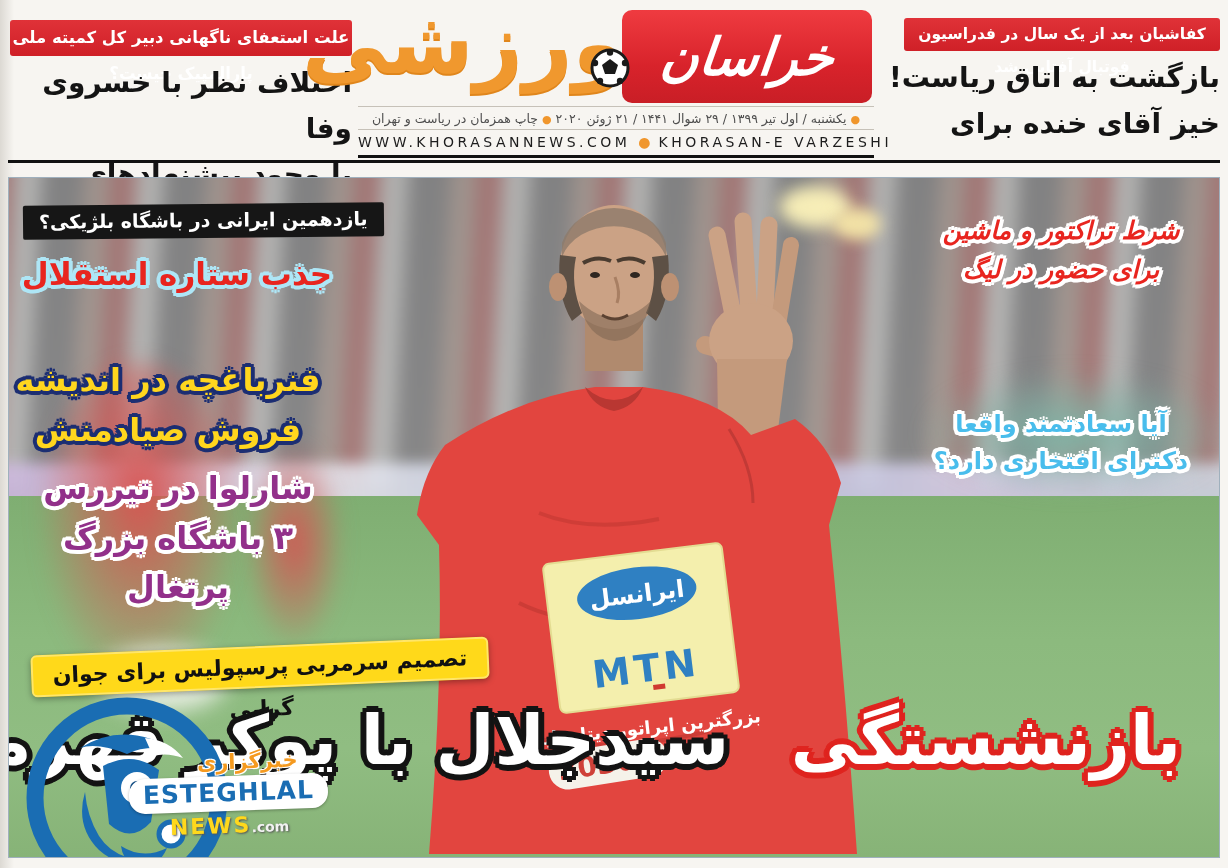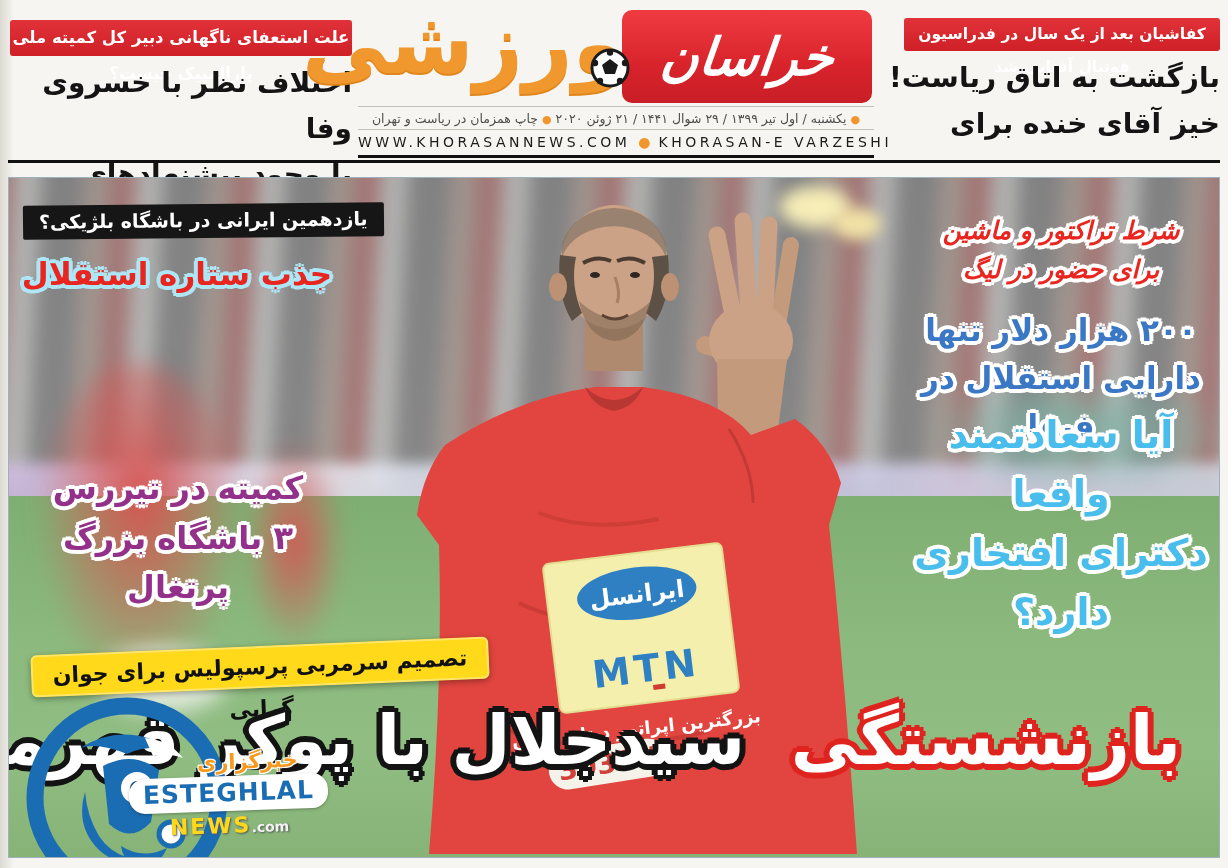--- a/index.html
+++ b/index.html
@@ -98,37 +98,37 @@
   .hl-charleroi{left:0;top:72px;width:336px;font-size:31px;color:#e8251f;
     text-shadow:0 0 2px #aee6f6,2px 0 #aee6f6,-2px 0 #aee6f6,0 2px #aee6f6,0 -2px #aee6f6,3px 3px #aee6f6,-3px 3px #aee6f6,3px -3px #aee6f6,-3px -3px #aee6f6,4px 0 #aee6f6,-4px 0 #aee6f6,0 4px #aee6f6,0 -4px #aee6f6;}
   .hl-fener{left:-6px;top:178px;width:330px;font-size:32px;color:#ffd61e;
     text-shadow:0 0 2px #1d2f73,2px 0 #1d2f73,-2px 0 #1d2f73,0 2px #1d2f73,0 -2px #1d2f73,3px 3px #1d2f73,-3px 3px #1d2f73,3px -3px #1d2f73,-3px -3px #1d2f73,4px 0 #1d2f73,-4px 0 #1d2f73,0 4px #1d2f73,0 -4px #1d2f73;}
   .hl-taremi{left:4px;top:286px;width:330px;font-size:32px;color:#92308a;
     text-shadow:0 0 2px #fff,2px 0 #fff,-2px 0 #fff,0 2px #fff,0 -2px #fff,3px 3px #fff,-3px 3px #fff,3px -3px #fff,-3px -3px #fff,4px 0 #fff,-4px 0 #fff,0 4px #fff,0 -4px #fff;}
   .hl-tractor{right:8px;top:34px;width:300px;font-size:25px;color:#e8251f;
     text-shadow:0 0 2px #fff,2px 0 #fff,-2px 0 #fff,0 2px #fff,0 -2px #fff,3px 3px #fff,-3px 3px #fff,3px -3px #fff,-3px -3px #fff,4px 0 #fff,-4px 0 #fff,0 4px #fff,0 -4px #fff;font-style:italic;}
   .hl-fifa{right:8px;top:128px;width:300px;font-size:31px;color:#3a77c4;
     text-shadow:0 0 2px #fff,2px 0 #fff,-2px 0 #fff,0 2px #fff,0 -2px #fff,3px 3px #fff,-3px 3px #fff,3px -3px #fff,-3px -3px #fff,4px 0 #fff,-4px 0 #fff,0 4px #fff,0 -4px #fff;}
-  .hl-saadat{right:8px;top:228px;width:300px;font-size:38px;color:#49bdec;
+  .hl-saadat{right:8px;top:228px;width:300px;font-size:24px;color:#49bdec;
     text-shadow:0 0 2px #fff,2px 0 #fff,-2px 0 #fff,0 2px #fff,0 -2px #fff,3px 3px #fff,-3px 3px #fff,3px -3px #fff,-3px -3px #fff,4px 0 #fff,-4px 0 #fff,0 4px #fff,0 -4px #fff;}
 
   .yellow-strip{
     position:absolute;left:22px;top:468px;width:458px;height:42px;z-index:2;
     background:#ffd91a;border-radius:6px;transform:rotate(-2.4deg);
     color:#111;font-weight:bold;font-size:22px;direction:rtl;text-align:center;line-height:42px;
     box-shadow:0 2px 6px rgba(0,0,0,.35), inset 0 0 0 2px rgba(255,255,255,.35);
   }
 
   .big-headline{
     position:absolute;right:0;left:0;top:520px;z-index:3;
     direction:rtl;text-align:right;padding-right:38px;white-space:nowrap;
     font-size:68px;font-weight:bold;letter-spacing:-2px;color:#fff;line-height:1.25;
   }
   .big-headline .w-red{
-    margin-left:22px;
+    margin-left:38px;
     text-shadow:0 0 3px #df241f,3px 0 #df241f,-3px 0 #df241f,0 3px #df241f,0 -3px #df241f,4px 4px #df241f,-4px 4px #df241f,4px -4px #df241f,-4px -4px #df241f,6px 0 #df241f,-6px 0 #df241f,0 6px #df241f,0 -6px #df241f;
   }
   .big-headline .w-black{
     text-shadow:0 0 3px #141414,3px 0 #141414,-3px 0 #141414,0 3px #141414,0 -3px #141414,4px 4px #141414,-4px 4px #141414,4px -4px #141414,-4px -4px #141414,6px 0 #141414,-6px 0 #141414,0 6px #141414,0 -6px #141414;
   }
 
   
   .watermark{position:absolute;left:16px;top:518px;width:330px;height:200px;z-index:4;}
   .wm-circle{position:absolute;left:0;top:0;width:205px;height:205px;}
   .wm-texts{position:absolute;left:104px;top:54px;transform:rotate(-2deg);}
@@ -268,33 +268,31 @@
       </g>
     </svg>
 
     <div class="badge-black">
       <span>یازدهمین ایرانی در باشگاه بلژیکی؟</span>
     </div>
     <div class="ol hl-charleroi">
       <span class="l">جذب ستاره استقلال</span>
     </div>
     <div class="ol hl-fener">
+      <span class="l">فنرباغچه در اندیشه</span>
+      <span class="l">فروش صیادمنش</span>
     </div>
     <div class="ol hl-taremi">
-      <span class="l">کمیته در تیررس</span>
+      <span class="l">شارلوا در تیررس</span>
       <span class="l">۳ باشگاه بزرگ پرتغال</span>
     </div>
 
     <div class="ol hl-tractor">
       <span class="l">شرط تراکتور و ماشین</span>
       <span class="l">برای حضور در لیگ</span>
-    </div>
-    <div class="ol hl-fifa">
-      <span class="l">۲۰۰ هزار دلار تنها</span>
-      <span class="l">دارایی استقلال در فیفا</span>
     </div>
     <div class="ol hl-saadat">
       <span class="l">آیا سعادتمند واقعا</span>
       <span class="l">دکترای افتخاری دارد؟</span>
     </div>
 
     <div class="yellow-strip">
       <span>تصمیم سرمربی پرسپولیس برای جوان گرایی</span>
     </div>
 

